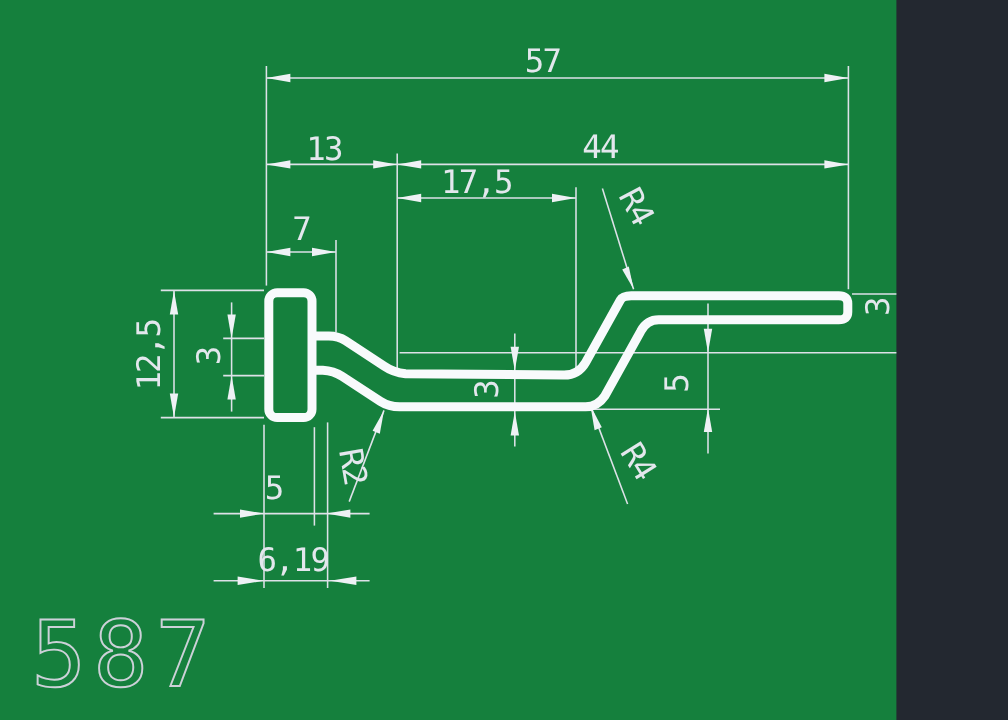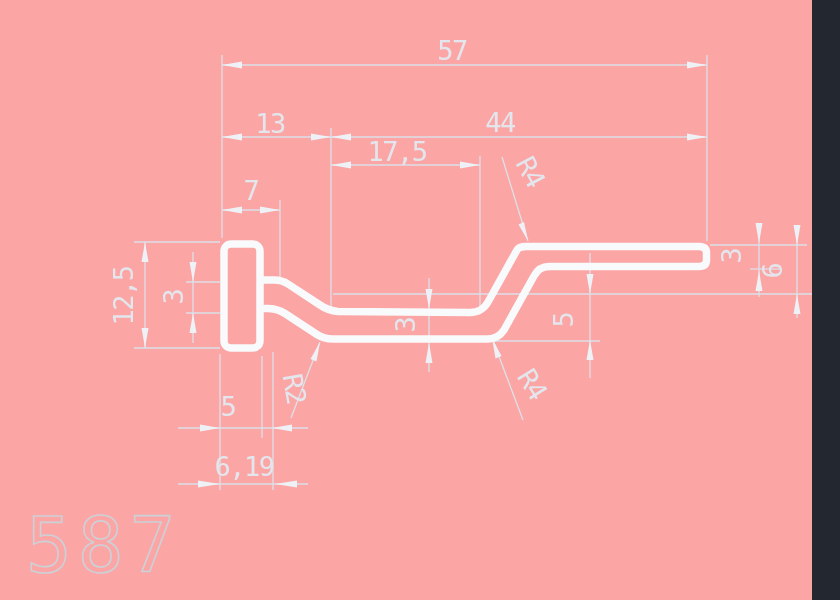--- a/index.html
+++ b/index.html
@@ -1,16 +1,16 @@
 <!DOCTYPE html>
 <html><head>
 <meta charset="utf-8">
 <style>
   html,body{margin:0;padding:0;background:#232830;}
-  .canvas-wrap{position:relative;width:812px;height:600px;background:#fca5a5;overflow:hidden;}
+  .canvas-wrap{position:relative;width:747px;height:600px;background:#15803d;overflow:hidden;}
   svg{display:block;}
   text{font-family:"DejaVu Sans Mono", monospace;fill:#e3e7ed;font-size:27px;letter-spacing:-1.5px;}
   text.rot{font-size:27px;}
   .thin{stroke:#dde1e8;stroke-width:1.3;fill:none;}
   .arrow{fill:#eef1f5;stroke:none;}
   .profile{stroke:#f8fafc;stroke-width:7.5;fill:none;stroke-linejoin:round;stroke-linecap:butt;}
   .partnum{font-size:76px;letter-spacing:6px;fill:none;stroke:#ccd1d8;stroke-width:1.6;}
 </style>
 </head>
 <body>

